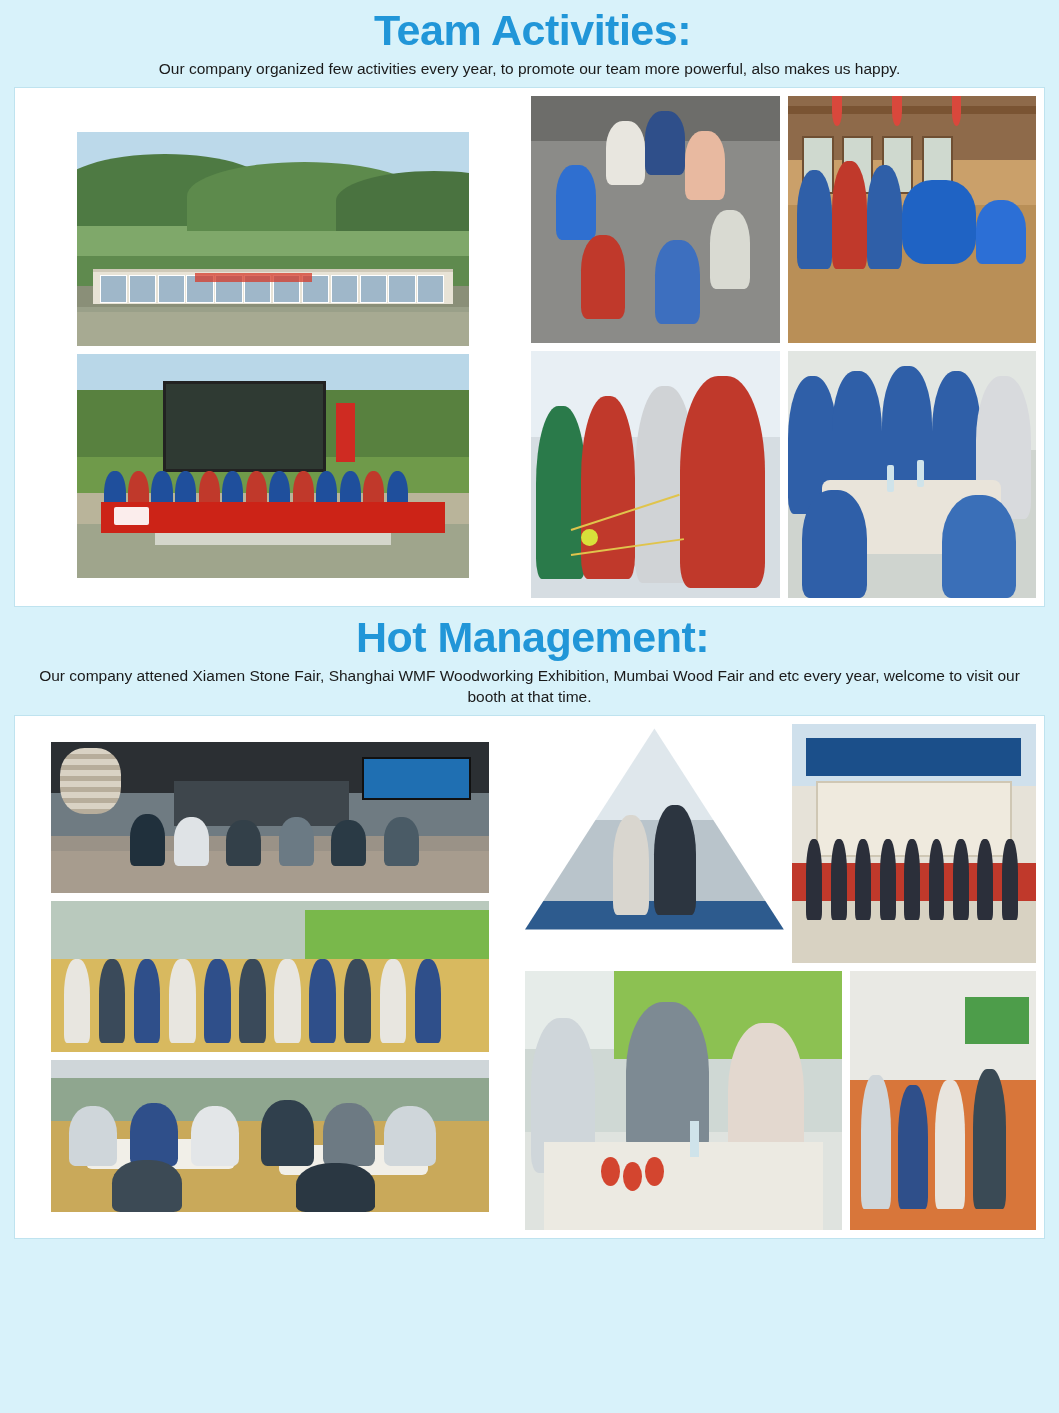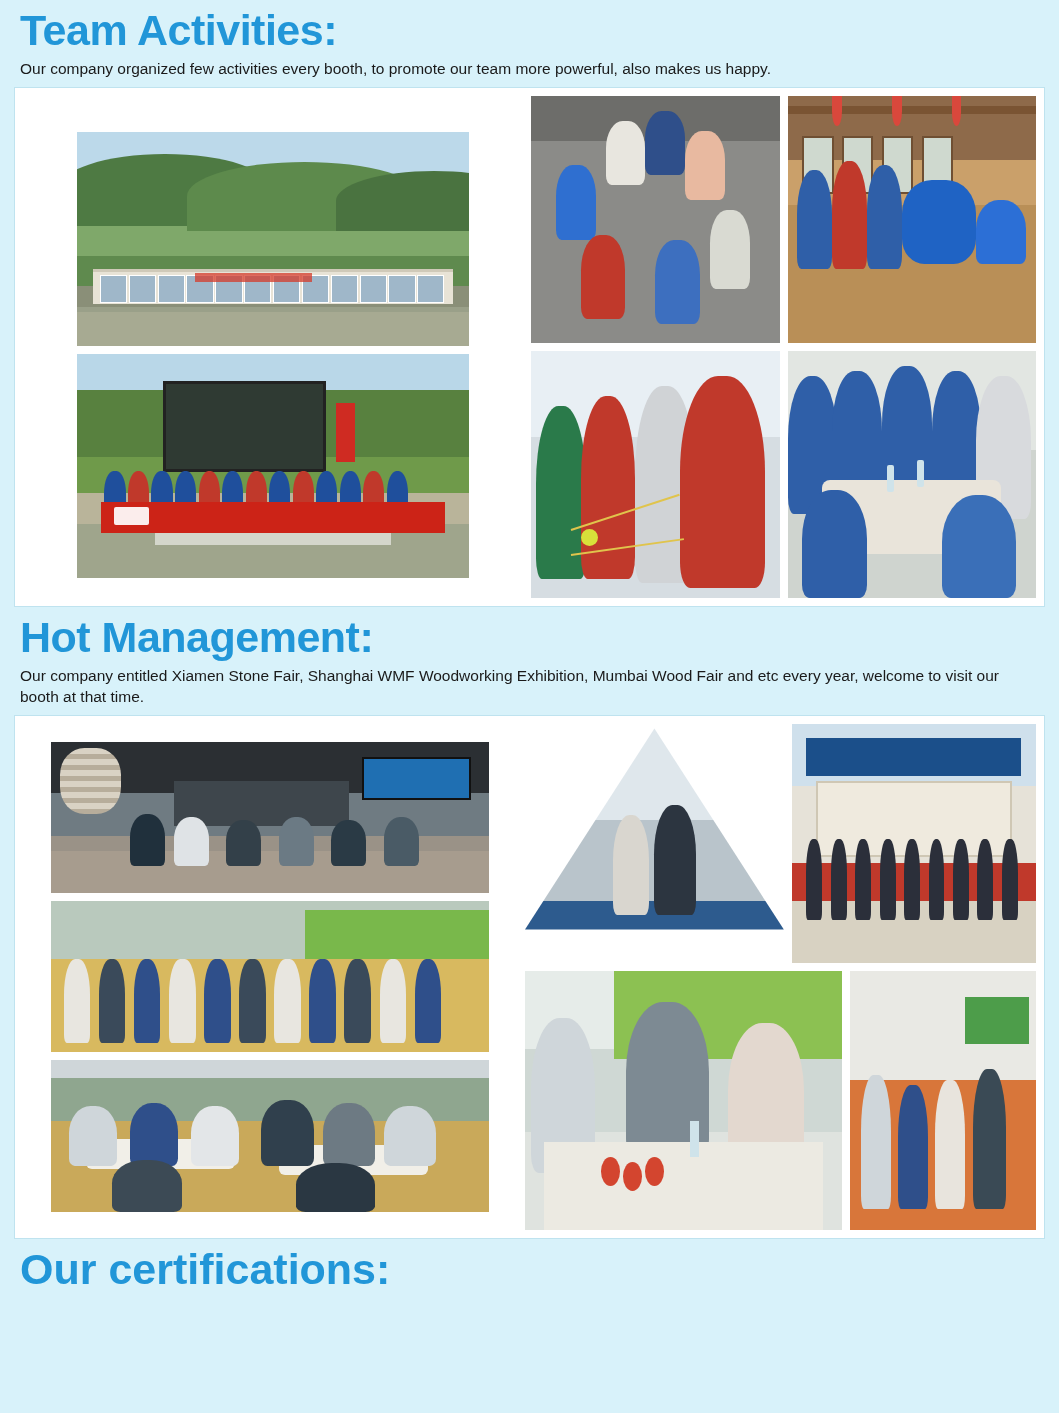--- a/index.html
+++ b/index.html
@@ -15,20 +15,21 @@
   }
   .page {
     position: relative;
     width: 1059px;
     height: 1413px;
     background: #d8f2fa;
     box-sizing: border-box;
   }
   .section {
     padding: 0 14px;
+    text-align: center;
   }
   h1.heading {
     color: #2196d8;
     font-size: 43px;
     font-weight: bold;
     margin: 0;
     padding: 8px 0 2px 6px;
     letter-spacing: -0.5px;
     line-height: 1.05;
   }
@@ -152,21 +153,21 @@
   .footer-head { color:#2196d8; font-size:43px; font-weight:bold; margin:0; padding:6px 0 2px 20px; }
   .footer-text { color:#1a1a1a; font-size:15.5px; line-height:1.35; padding:2px 20px 6px 20px; margin:0; }
 </style>
 </head>
 <body>
 
 <div class="page">
 
   <div class="section">
     <h1 class="heading">Team Activities:</h1>
-    <p class="subtext">Our company organized few activities every booth, to promote our team more powerful, also makes us happy.</p>
+    <p class="subtext">Our company organized few activities every year, to promote our team more powerful, also makes us happy.</p>
 
     <div class="panel" style="height:520px;">
 
       <div class="col" style="width:500px;">
         <div class="ph p-mtn" style="flex:1; margin:36px 54px 0 54px;">
           <div class="m1"></div>
             <div class="m2"></div>
             <div class="m3"></div>
           <div class="board">
             <div class="cell" style="left:2%"></div>
@@ -259,21 +260,21 @@
             <div class="pr" style="left:6%;  top:56%; width:26%; height:44%; background:#2f5fa8;"></div>
             <div class="pr" style="left:62%; top:58%; width:30%; height:42%; background:#3a6fb8;"></div>
           </div>
         </div>
       </div>
     </div>
   </div>
 
   <div class="section">
     <h1 class="heading">Hot Management:</h1>
-    <p class="subtext">Our company entitled Xiamen Stone Fair, Shanghai WMF Woodworking Exhibition, Mumbai Wood Fair and etc every year, welcome to visit our booth at that time.</p>
+    <p class="subtext">Our company attened Xiamen Stone Fair, Shanghai WMF Woodworking Exhibition, Mumbai Wood Fair and etc every year, welcome to visit our booth at that time.</p>
 
     <div class="panel" style="height:524px;">
 
       <div class="col" style="width:494px;">
         <div class="ph p-booth" style="flex:1; margin:18px 28px 0 28px;">
           <div class="scr"></div>
           <div class="mach"></div>
           <div class="tube"></div>
           <div class="floor"></div>
           <div class="pr" style="left:18%; top:48%; width:8%; height:34%; background:#20303c;"></div>
@@ -353,16 +354,15 @@
             <div class="pr" style="left:26%; width:16%; height:48%; background:#2f4f8a;"></div>
             <div class="pr" style="left:46%; width:16%; height:50%; background:#e8e4dd;"></div>
             <div class="pr" style="left:66%; width:18%; height:54%; background:#3a4a55;"></div>
           </div>
         </div>
       </div>
     </div>
   </div>
 
   <div>
-    <h1 class="footer-head">Our certifications:</h1>
   </div>
 
 </div>
 
 </body></html>

